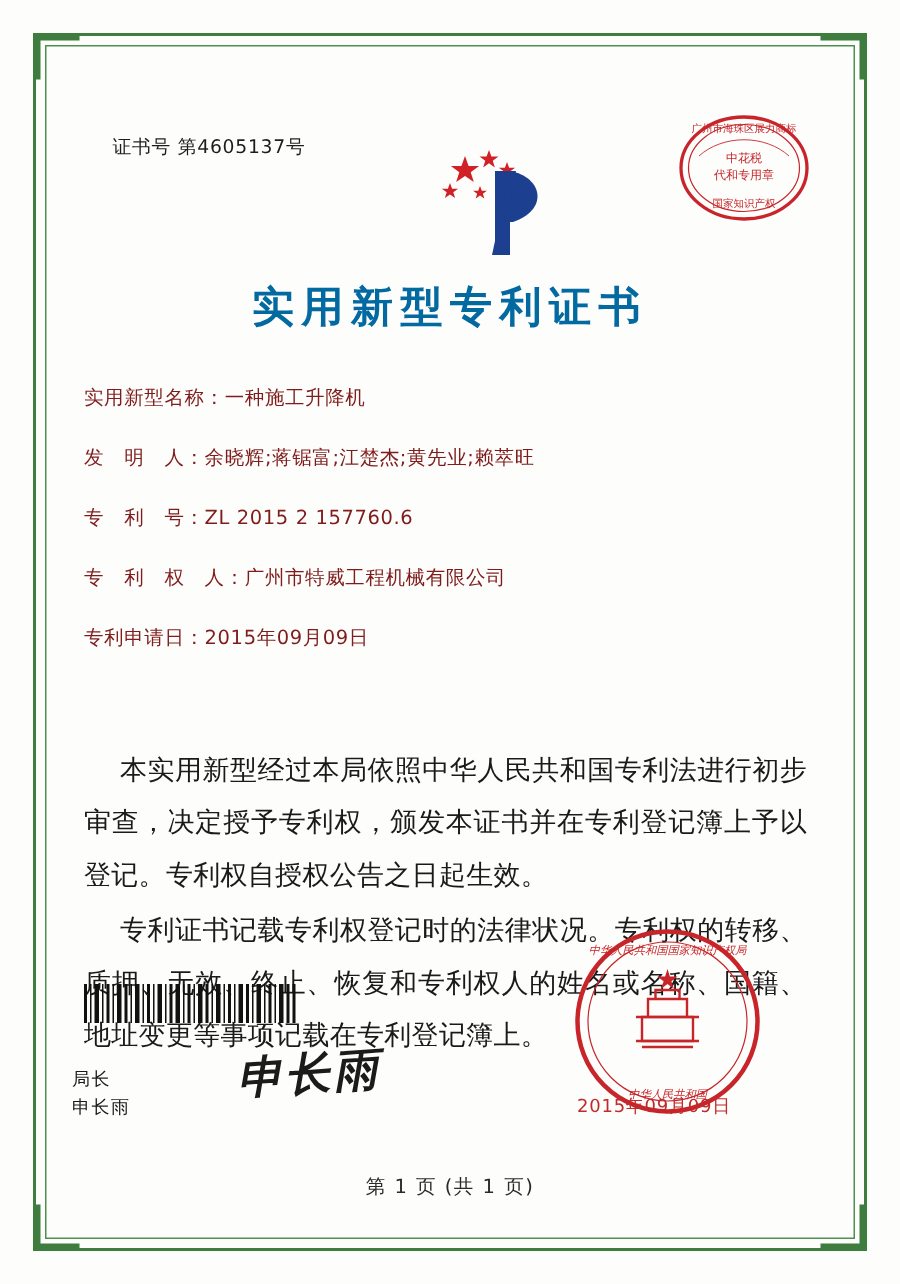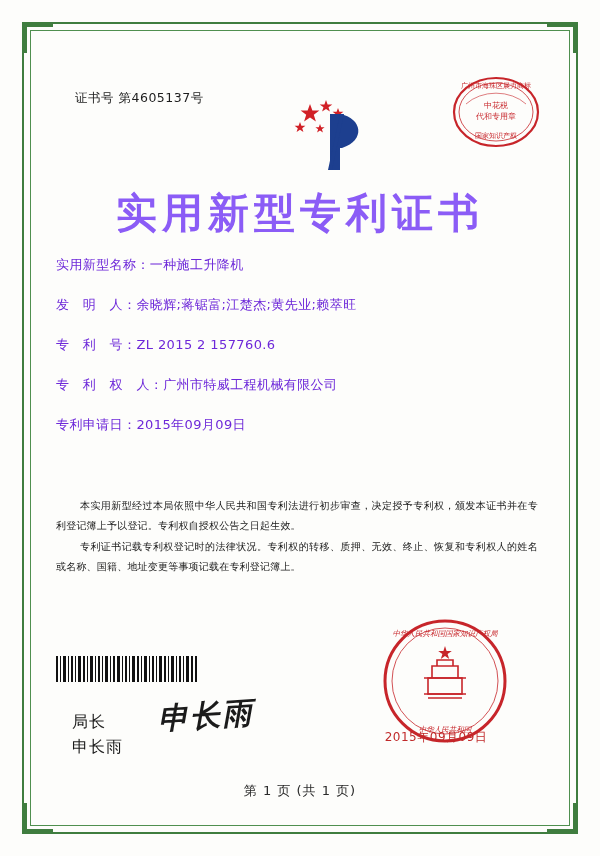--- a/index.html
+++ b/index.html
@@ -85,52 +85,52 @@
   }
   .seal-top svg { display: block; }
 
   .title {
     position: absolute;
     left: 0;
     top: 138px;
     width: 504px;
     text-align: center;
     font-family: Liberation Serif, serif;
-    font-size: 41px;
+    font-size: 28px;
     font-weight: bold;
     letter-spacing: 5px;
-    color: #8b5cf6;
+    color: #0369a1;
   }
 
   .fields {
     position: absolute;
     left: 8px;
     top: 208px;
     width: 490px;
   }
   .field {
     font-size: 13px;
     margin-bottom: 22px;
-    color: #6d28d9;
+    color: #7f1d1d;
     letter-spacing: 0.4px;
     white-space: nowrap;
   }
   .field .label {
     display: inline-block;
   }
   .field .value {
     display: inline-block;
   }
 
   .body-text {
     position: absolute;
     left: 8px;
     top: 448px;
     width: 482px;
-    font-size: 10px;
+    font-size: 18px;
     line-height: 1.95;
     color: #1a1a1a;
     text-align: justify;
     letter-spacing: 0.2px;
   }
   .body-text p {
     margin: 0 0 2px 0;
     text-indent: 24px;
   }
 
@@ -138,23 +138,23 @@
   .barcode {
     position: absolute;
     left: 8px;
     top: 608px;
     width: 142px;
     height: 26px;
   }
 
   .sign-block {
     position: absolute;
-    left: 24px;
+    left: 0;
     top: 662px;
-    font-size: 16px;
+    font-size: 12px;
     line-height: 1.55;
     letter-spacing: 1px;
   }
 
   .handwriting {
     position: absolute;
     left: 110px;
     top: 648px;
     font-family: "DejaVu Serif", "Liberation Serif", serif;
     font-size: 30px;

